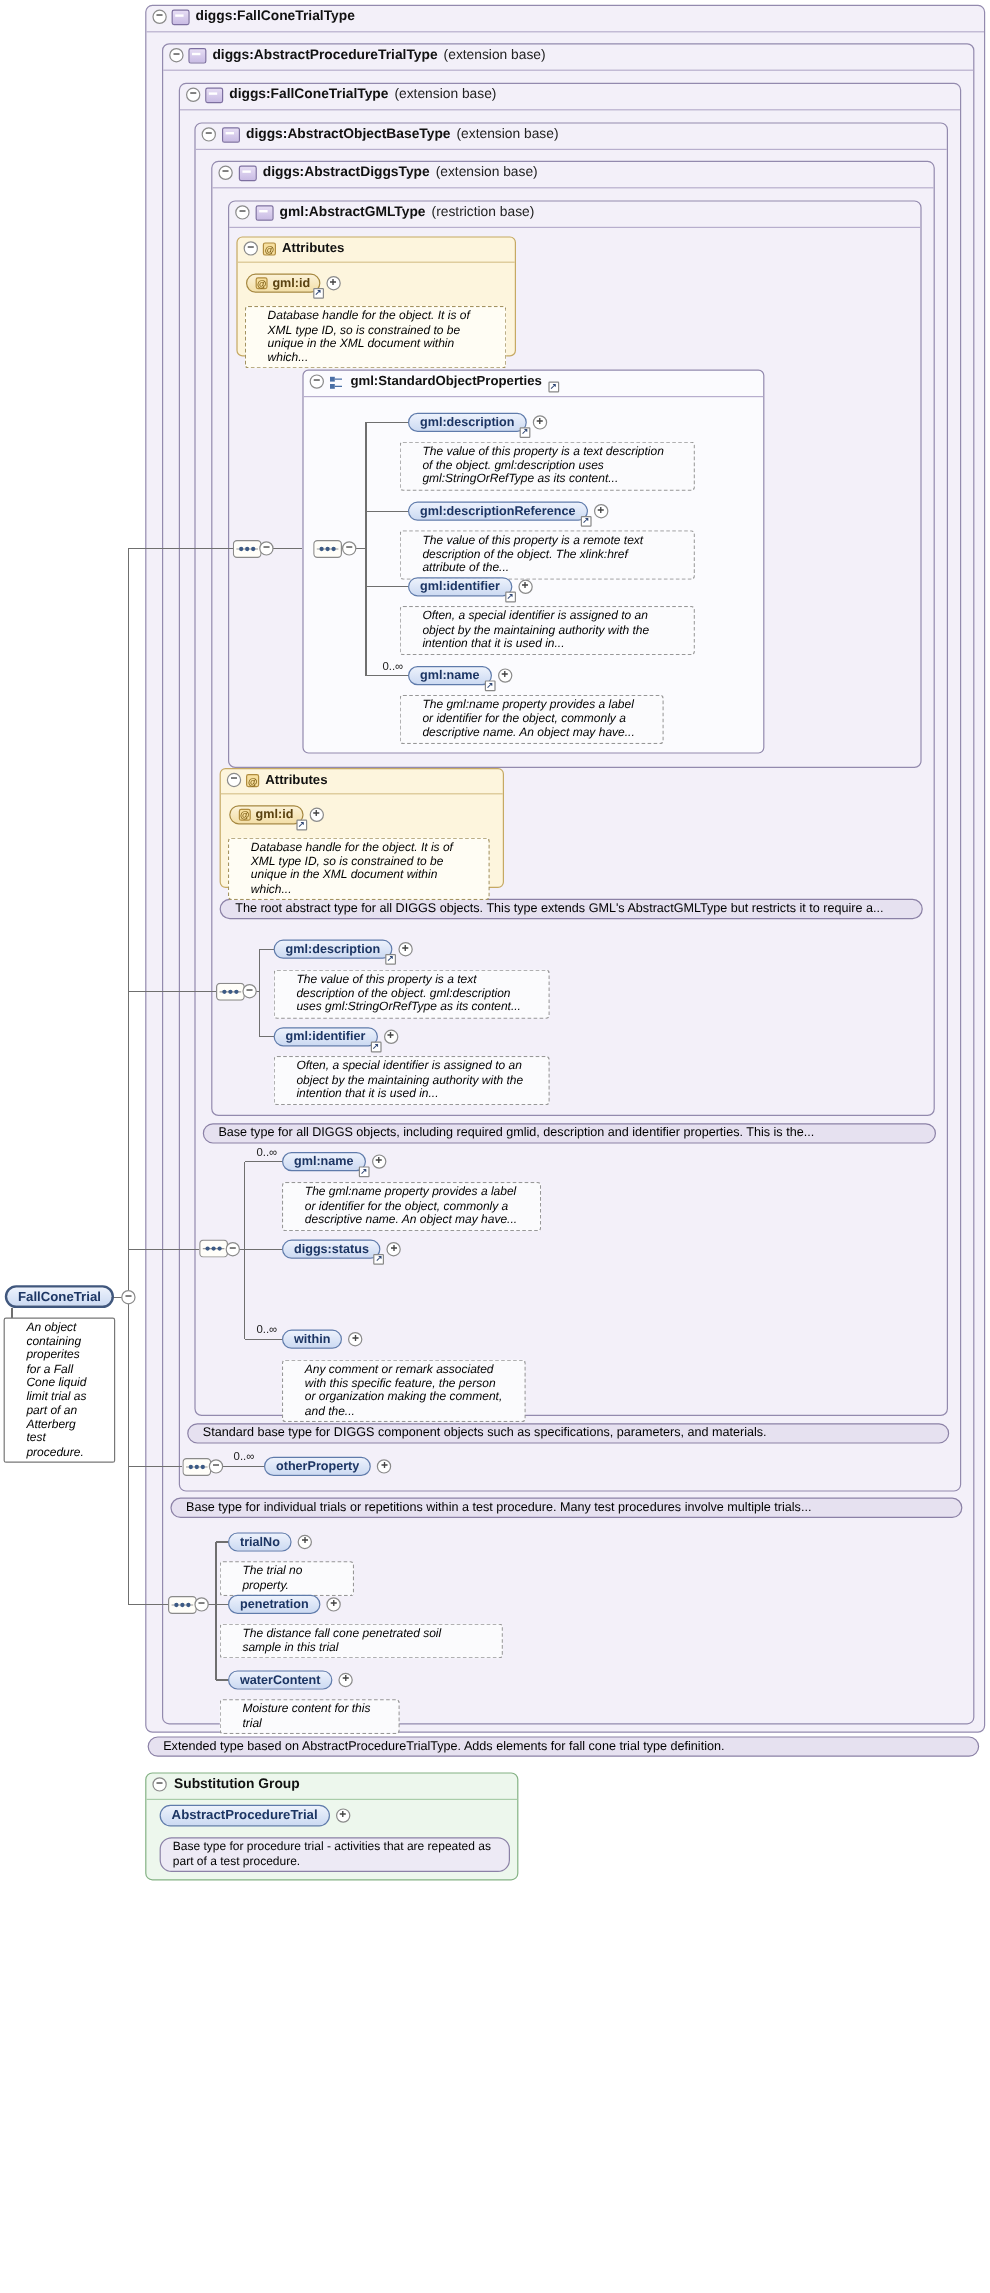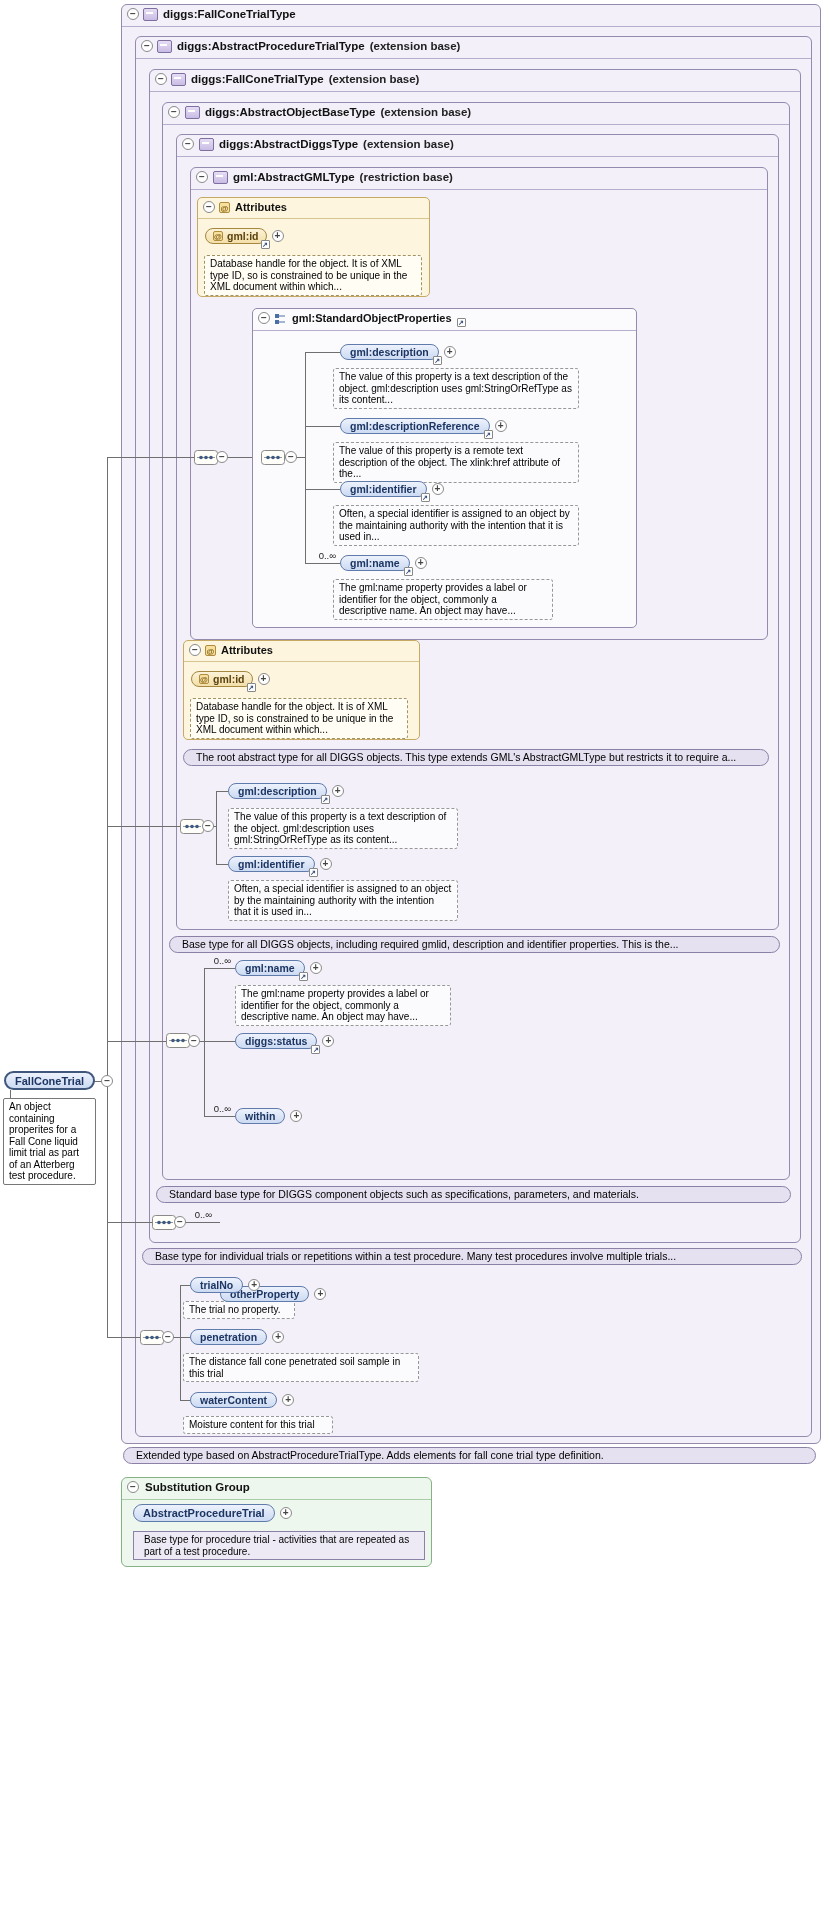--- a/index.html
+++ b/index.html
@@ -6,41 +6,41 @@
   .canvas{position:relative;width:825px;height:1911px;background:#ffffff;font-family:"Liberation Sans",sans-serif;overflow:hidden;}
   .tbox{position:absolute;background:#f3f0f9;border:1px solid #938aae;border-radius:6px;box-sizing:border-box;}
   .abox{position:absolute;background:#fdf5dd;border:1px solid #c6a963;border-radius:5px;box-sizing:border-box;}
   .gbox{position:absolute;background:#fbfbfe;border:1px solid #938aae;border-radius:5px;box-sizing:border-box;}
   .sbox{position:absolute;background:#edf7ed;border:1px solid #84b284;border-radius:6px;box-sizing:border-box;}
   .hsep{position:absolute;height:1px;background:#b7aecd;}
   .hsep.tan{background:#d8c48e;}
   .hsep.green{background:#a9cda9;}
   .wires{position:absolute;left:0;top:0;pointer-events:none;}
   .box-header{position:absolute;display:flex;align-items:center;gap:5px;font-size:11.5px;font-weight:bold;color:#111;white-space:nowrap;height:14px;}
-  .box-header .suffix{font-weight:bold;color:#222;}
+  .box-header .suffix{font-weight:normal;color:#222;}
   .ctype-icon{width:13px;height:11px;border:1px solid #7d6fa0;border-radius:2px;background:linear-gradient(#e6ddf4,#c9bce4);position:relative;flex:none;}
   .ctype-icon::after{content:"";position:absolute;left:2px;top:3px;width:7px;height:2px;background:#fff;}
   .at-icon{width:11px;height:11px;border:1px solid #b08c3e;background:#f7df9e;color:#7a5a10;font-weight:bold;font-size:8px;line-height:11px;text-align:center;border-radius:2px;box-sizing:border-box;flex:none;}
   .toggle{position:absolute;width:12px;height:12px;border:1px solid #8a8a8a;border-radius:50%;background:#fff;color:#444;font-weight:bold;font-size:10px;line-height:10px;text-align:center;box-sizing:border-box;cursor:pointer;z-index:6;}
   .toggle.inline{position:static;margin-left:6px;flex:none;}
   .plus{width:12px;height:12px;border:1px solid #8a8a8a;border-radius:50%;background:#fff;color:#444;font-weight:bold;font-size:10px;line-height:10px;text-align:center;box-sizing:border-box;margin-left:5px;flex:none;cursor:pointer;}
   .el-row{position:absolute;display:flex;align-items:center;height:16px;z-index:5;}
   .pill{position:relative;display:inline-flex;align-items:center;gap:4px;height:16px;padding:0 9px;border:1px solid #5f7bab;border-radius:8px;background:linear-gradient(#edf2fc,#ccdaf2);font-size:10.5px;font-weight:bold;color:#1c3563;white-space:nowrap;box-sizing:border-box;}
   .pill.attr{border-color:#a5873f;background:linear-gradient(#fbf2d8,#f3dfa8);color:#5a4210;padding:0 7px;}
   .pill.global{height:19px;border-width:2px;border-color:#40577d;font-size:11px;border-radius:10px;}
   .pill.em{height:18px;font-size:11px;border-radius:9px;}
   .ref-arrow{position:absolute;right:-4px;bottom:-6px;width:9px;height:9px;border:1px solid #888;background:#fff;color:#334a77;font-weight:bold;font-size:7px;line-height:8px;text-align:center;border-radius:1px;box-sizing:border-box;cursor:pointer;}
   .ref-arrow.inline{position:relative;right:auto;bottom:auto;top:4px;flex:none;}
   .occ{position:absolute;font-size:9.5px;color:#222;white-space:nowrap;z-index:5;}
-  .doc{position:absolute;border:1px dashed #979797;background:#fbfbfd;border-radius:3px;padding:2px 5px;font-size:10px;line-height:11.5px;color:#000;box-sizing:border-box;z-index:4;}
+  .doc{position:absolute;border:1px dashed #979797;background:#fbfbfd;border-radius:3px;padding:2px 18px;font-size:10px;line-height:11.5px;color:#000;box-sizing:border-box;z-index:4;font-style:italic;}
   .doc.attr-doc{background:#fffdf4;border-color:#a39260;}
   .doc.solid{border-style:solid;background:#fff;border-radius:2px;border-color:#777;}
   .note-bar{position:absolute;height:17px;border:1px solid #8b81a6;background:#e6e1f0;border-radius:9px;padding:0 12px;font-size:10.5px;line-height:15px;color:#000;white-space:nowrap;overflow:hidden;box-sizing:border-box;z-index:4;}
   .note-bar::before{content:"";position:absolute;left:13px;top:-5px;border-left:6px solid transparent;border-right:2px solid transparent;border-bottom:5px solid #8b81a6;}
-  .bubble{position:absolute;border:1px solid #8b81a6;background:#edeaf5;border-radius:0;padding:2px 10px;font-size:10px;line-height:11.5px;color:#000;box-sizing:border-box;z-index:4;}
+  .bubble{position:absolute;border:1px solid #8b81a6;background:#edeaf5;border-radius:10px;padding:2px 10px;font-size:10px;line-height:11.5px;color:#000;box-sizing:border-box;z-index:4;}
   .seq-icon{position:absolute;width:24px;height:15px;z-index:5;}
 </style>
 </head>
 <body>
 
 <div class="canvas">
 
   <div class="tbox" style="left:121px;top:4px;width:700px;height:1440px"></div>
   <div class="tbox" style="left:135px;top:36px;width:677px;height:1401px"></div>
   <div class="tbox" style="left:149px;top:69px;width:652px;height:1174px"></div>
@@ -290,21 +290,21 @@
       </span>
     <span class="plus">+</span>
   </div>
   <div class="el-row" style="left:235px;top:1108px">
     <span class="pill">
         <span>within</span>
       </span>
     <span class="plus">+</span>
   </div>
 
-  <div class="el-row" style="left:220px;top:1286px">
+  <div class="el-row" style="left:220px;top:1214px">
     <span class="pill">
         <span>otherProperty</span>
       </span>
     <span class="plus">+</span>
   </div>
 
   <div class="el-row" style="left:190px;top:1277px">
     <span class="pill">
         <span>trialNo</span>
       </span>
@@ -344,19 +344,20 @@
 
   <div class="doc attr-doc" style="left:204px;top:255px;width:218px">Database handle for the object. It is of XML type ID, so is constrained to be unique in the XML document within which...</div>
   <div class="doc attr-doc" style="left:190px;top:698px;width:218px">Database handle for the object. It is of XML type ID, so is constrained to be unique in the XML document within which...</div>
   <div class="doc" style="left:333px;top:368px;width:246px">The value of this property is a text description of the object. gml:description uses gml:StringOrRefType as its content...</div>
   <div class="doc" style="left:333px;top:442px;width:246px">The value of this property is a remote text description of the object. The xlink:href attribute of the...</div>
   <div class="doc" style="left:333px;top:505px;width:246px">Often, a special identifier is assigned to an object by the maintaining authority with the intention that it is used in...</div>
   <div class="doc" style="left:333px;top:579px;width:220px">The gml:name property provides a label or identifier for the object, commonly a descriptive name. An object may have...</div>
   <div class="doc" style="left:228px;top:808px;width:230px">The value of this property is a text description of the object. gml:description uses gml:StringOrRefType as its content...</div>
   <div class="doc" style="left:228px;top:880px;width:230px">Often, a special identifier is assigned to an object by the maintaining authority with the intention that it is used in...</div>
   <div class="doc" style="left:235px;top:985px;width:216px">The gml:name property provides a label or identifier for the object, commonly a descriptive name. An object may have...</div>
+  <div class="doc" style="left:235px;top:1133px;width:203px">Any comment or remark associated with this specific feature, the person or organization making the comment, and the...</div>
   <div class="doc" style="left:183px;top:1301px;width:112px">The trial no property.</div>
   <div class="doc" style="left:183px;top:1353px;width:236px">The distance fall cone penetrated soil sample in this trial</div>
   <div class="doc" style="left:183px;top:1416px;width:150px">Moisture content for this trial</div>
   <div class="doc solid" style="left:3px;top:1098px;width:93px">An object containing properites for a Fall Cone liquid limit trial as part of an Atterberg test procedure.</div>
   <div class="bubble" style="left:133px;top:1531px;width:292px">Base type for procedure trial - activities that are repeated as part of a test procedure.</div>
 
 </div>
 
 </body></html>

